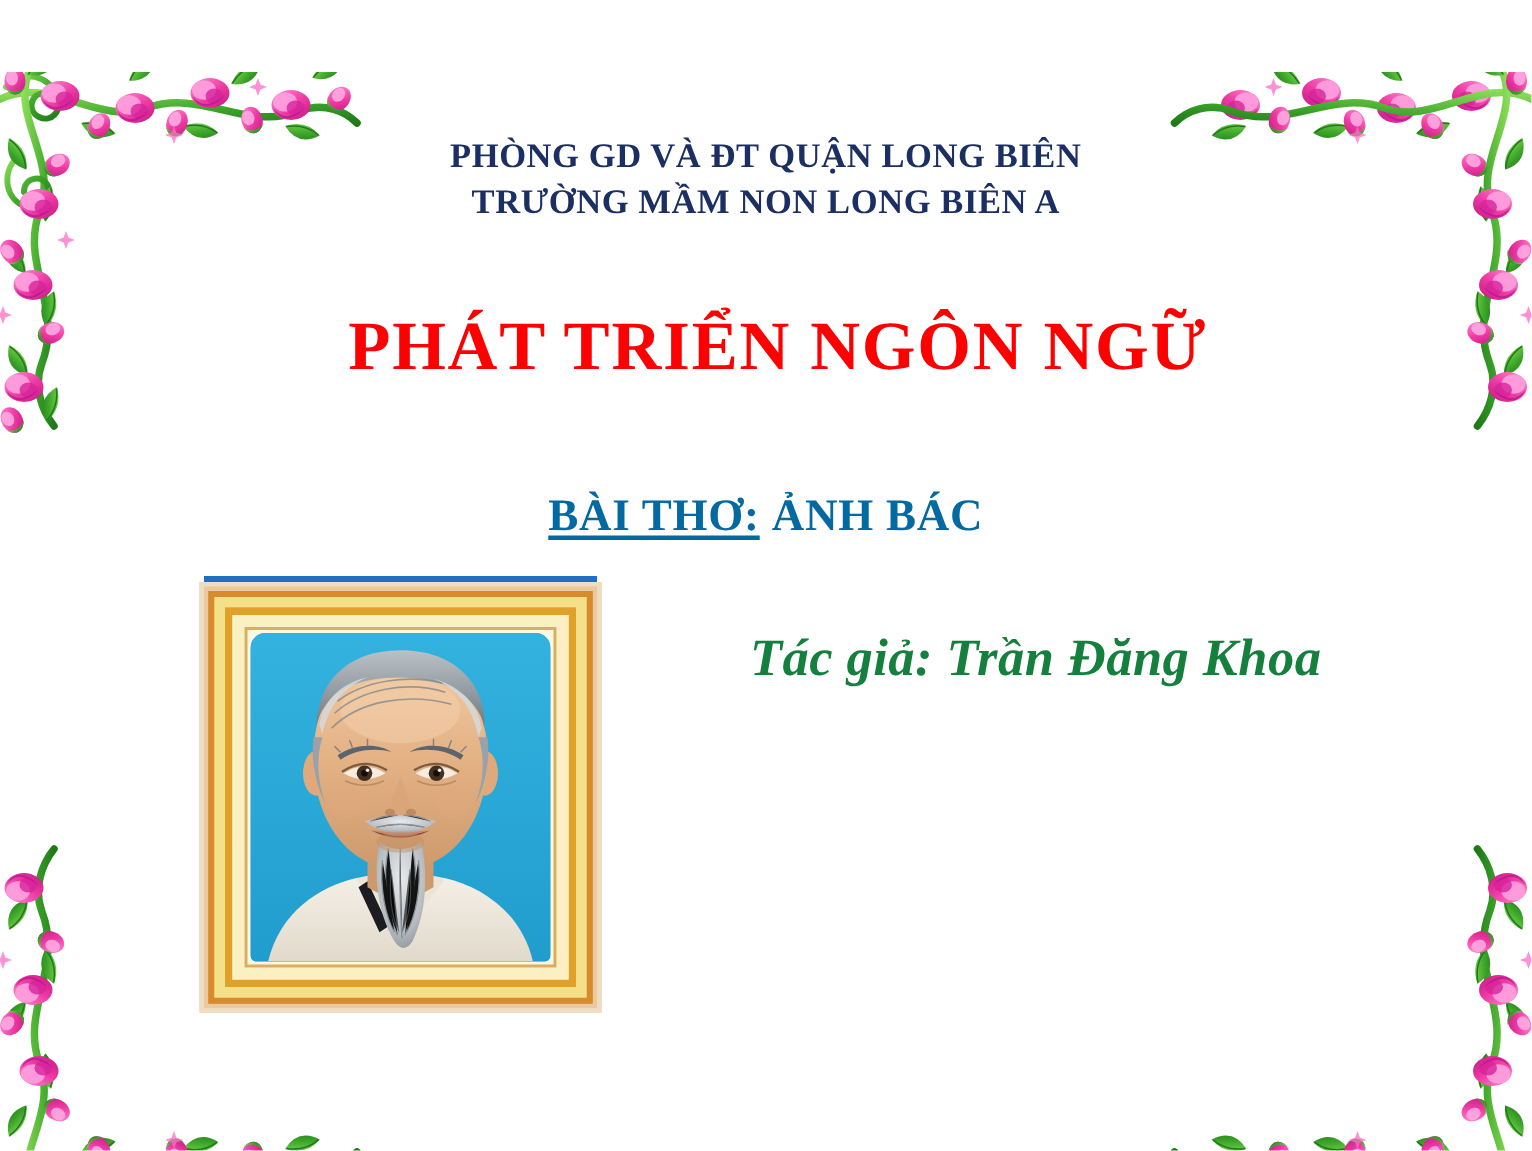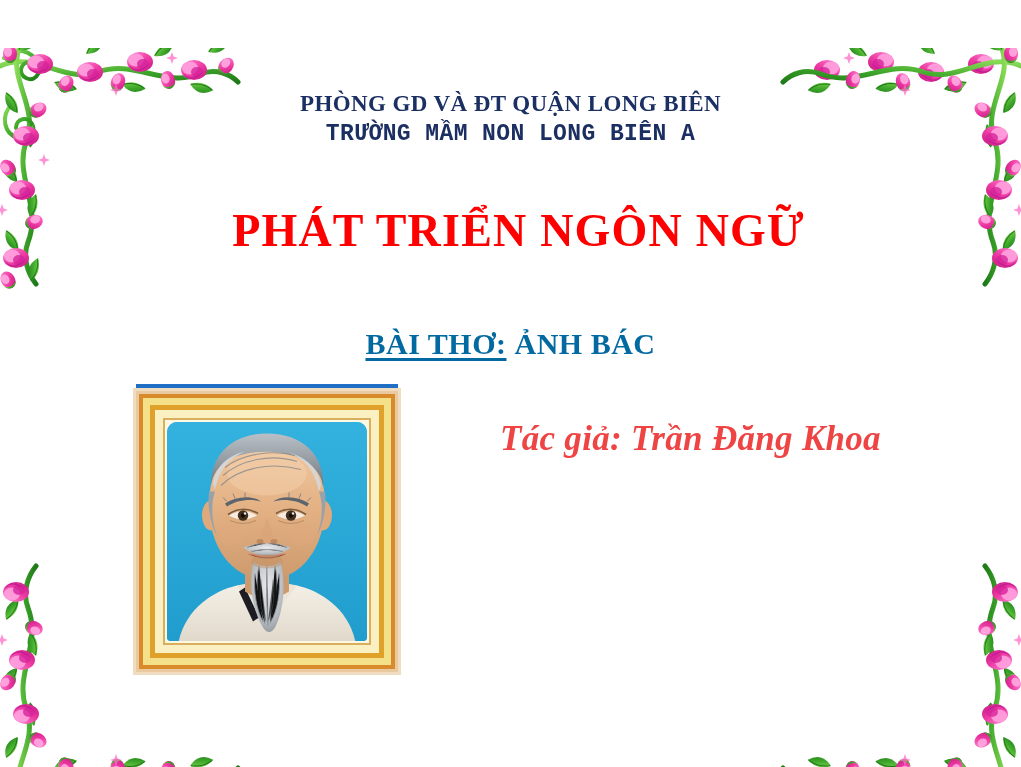--- a/index.html
+++ b/index.html
@@ -16,38 +16,38 @@
   .c-tr{right:-6px;top:-8px;transform:scaleX(-1);}
   .c-bl{left:-6px;bottom:-8px;transform:scaleY(-1);}
   .c-br{right:-6px;bottom:-8px;transform:scale(-1,-1);}
 
   
   .hdr{
     position:absolute;left:0;right:0;top:41px;text-align:center;
     color:#1b2f63;font-weight:bold;font-size:23px;line-height:29px;
     letter-spacing:.4px;
   }
-  .hdr-l2{margin-top:2px;font-family:Liberation Mono, monospace;}
+  .hdr-l2{margin-top:2px;}
 
   .title{
     position:absolute;left:16px;right:0;top:157px;text-align:center;
     color:#ff0000;font-weight:bold;font-size:46px;line-height:52px;
     letter-spacing:1.2px;
   }
 
   .subtitle{
     position:absolute;left:0;right:0;top:277px;text-align:center;
     color:#0369a1;font-weight:bold;font-size:30px;line-height:38px;
     letter-spacing:.5px;
   }
   .subtitle .u{text-decoration:underline;text-decoration-thickness:3px;text-underline-offset:4px;}
 
   .author{
     position:absolute;left:500px;top:369px;
-    color:#ef4444;font-weight:bold;font-style:italic;
+    color:#15803d;font-weight:bold;font-style:italic;
     font-size:35px;line-height:44px;letter-spacing:.3px;
   }
 
   
   .portrait-wrap{position:absolute;left:133px;top:336px;width:268px;height:291px;}
   .frame-top-band{position:absolute;left:3px;top:0;width:262px;height:5px;background:#1f6fc4;}
   .frame{
     position:absolute;left:0;top:4px;width:268px;height:287px;box-sizing:border-box;
     background:#e8c9a0;
     border:3px solid #f0dcc0;

